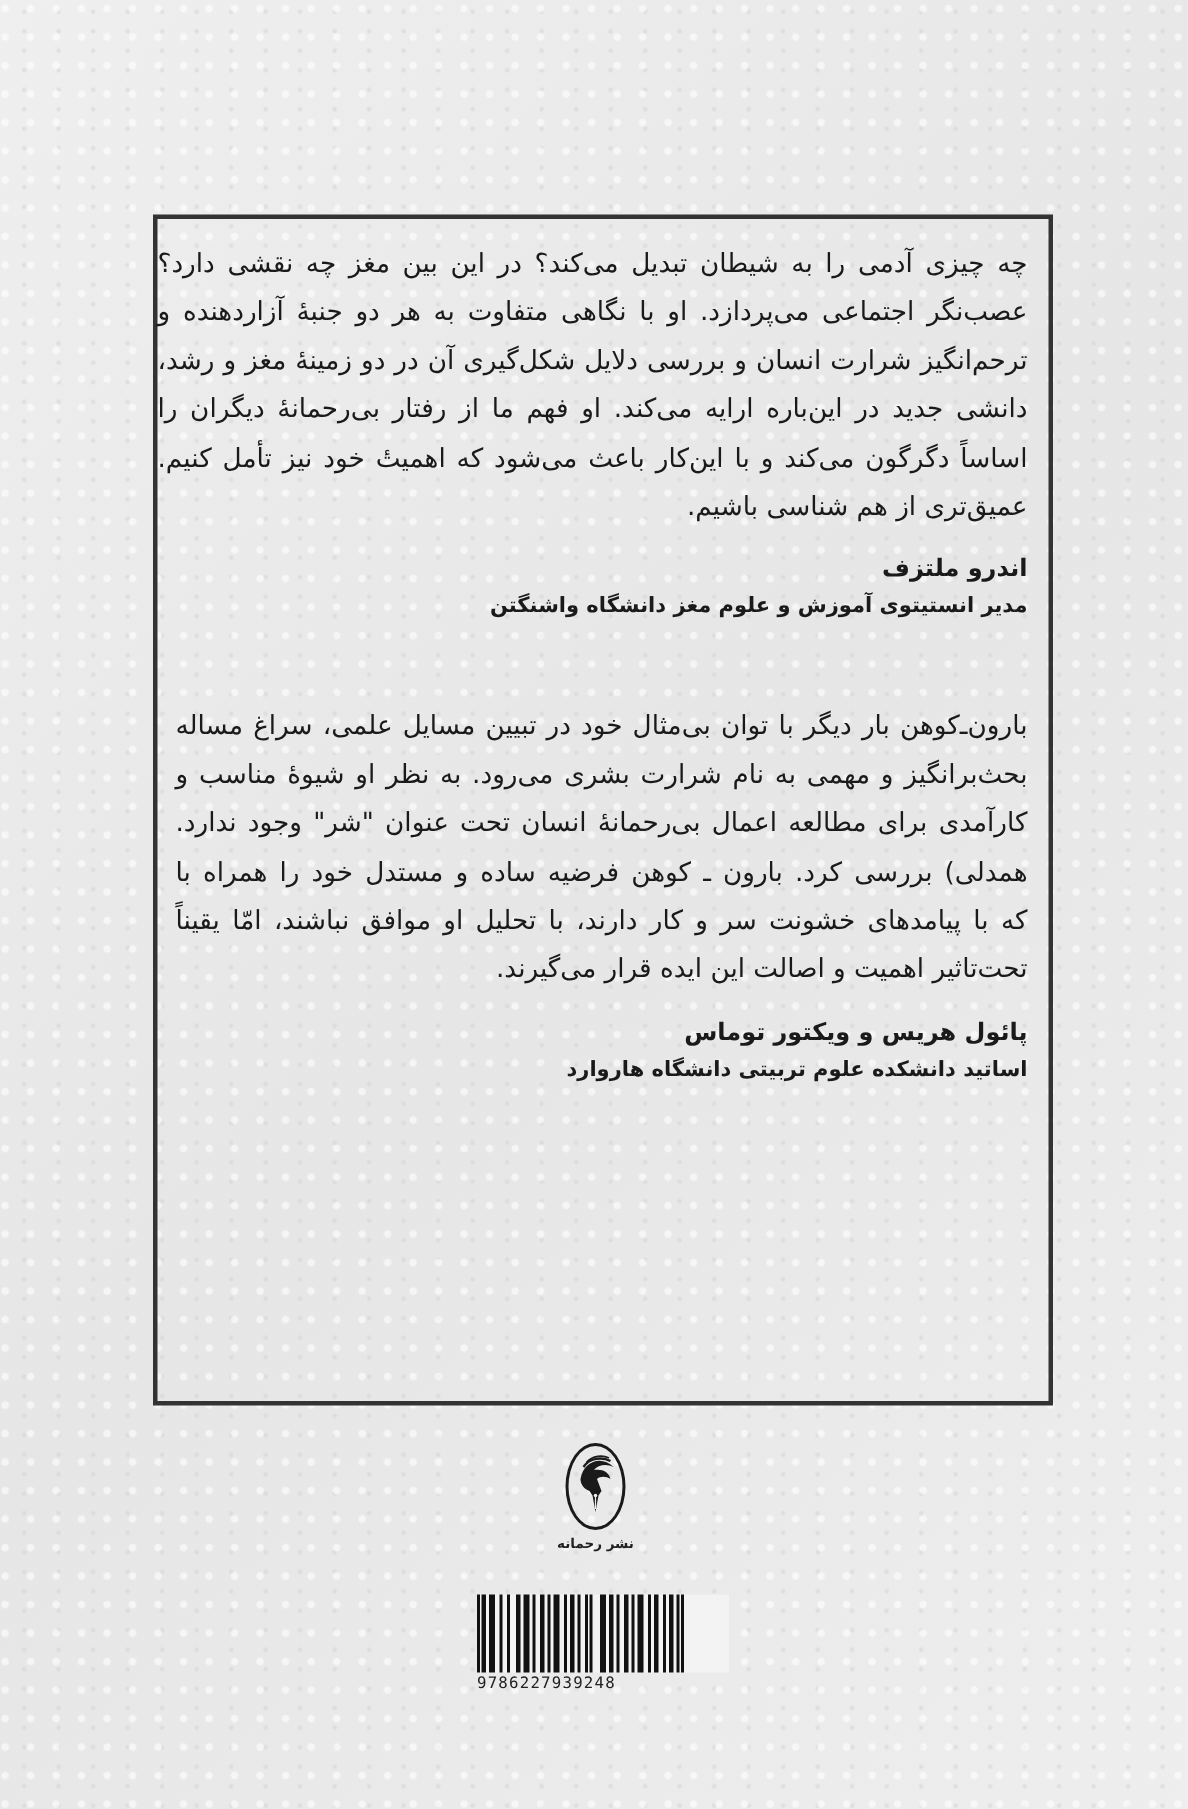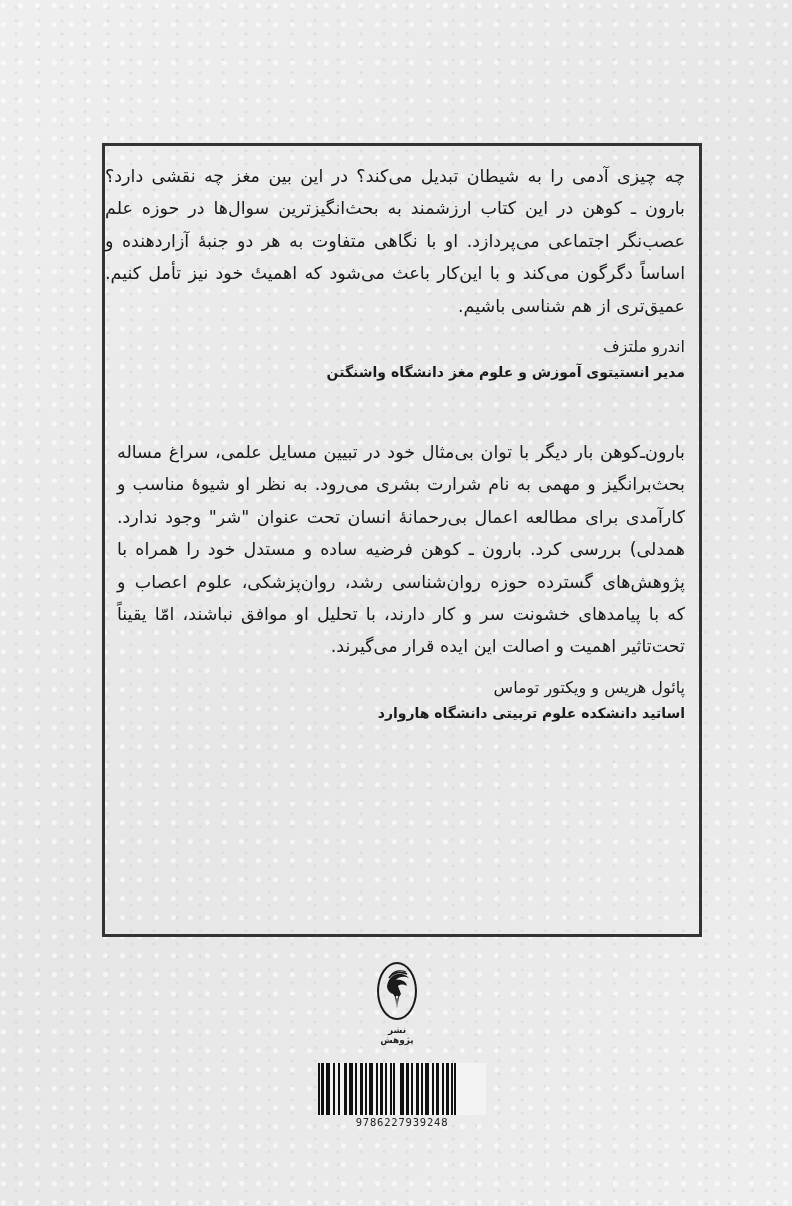--- a/index.html
+++ b/index.html
@@ -49,21 +49,21 @@
     .para .line {
       display: block;
       text-align: justify;
       text-align-last: justify;
       white-space: nowrap;
     }
     .para .line.last {
       text-align-last: right;
     }
     .author {
-      font-weight: normal;
+      font-weight: bold;
       font-size: 16px;
       margin: 14px 0 0 0;
       line-height: 22px;
     }
     .affiliation {
       font-weight: bold;
       font-size: 14px;
       margin: 4px 0 0 0;
       line-height: 20px;
     }
@@ -111,68 +111,68 @@
     .barcode span {
       display: block;
       background: #111;
       height: 100%;
     }
     .isbn {
       position: absolute;
       left: 318px;
       top: 1116px;
       width: 168px;
-      text-align: center;
+      text-align: left;
       font-family: "DejaVu Sans Mono", monospace;
       font-size: 10.5px;
       letter-spacing: 0.8px;
       color: #222;
     }
   </style>
 </head>
 <body>
 
 <div class="blurb-box">
   <div class="blurb-inner">
 
     <div class="para">
       <span class="line">چه چیزی آدمی را به شیطان تبدیل می‌کند؟ در این بین مغز چه نقشی دارد؟</span>
-      <span class="line">بارون ـ کوهن در این کتاب ارزشمند به بحث‌انگیزترین سوال‌ها در حوزه علم</span>
       <span class="line">عصب‌نگر اجتماعی می‌پردازد. او با نگاهی متفاوت به هر دو جنبهٔ آزاردهنده و</span>
+      <span class="line">ترحم‌انگیز شرارت انسان و بررسی دلایل شکل‌گیری آن در دو زمینهٔ مغز و رشد،</span>
+      <span class="line">دانشی جدید در این‌باره ارایه می‌کند. او فهم ما از رفتار بی‌رحمانهٔ دیگران را</span>
       <span class="line">اساساً دگرگون می‌کند و با این‌کار باعث می‌شود که اهمیتٔ خود نیز تأمل کنیم.</span>
       <span class="line last">عمیق‌تری از هم شناسی باشیم.</span>
     </div>
     <div class="author">اندرو ملتزف</div>
     <div class="affiliation">مدیر انستیتوی آموزش و علوم مغز دانشگاه واشنگتن</div>
 
     <div class="para section-two">
       <span class="line">بارون‌ـ‌کوهن بار دیگر با توان بی‌مثال خود در تبیین مسایل علمی، سراغ مساله</span>
       <span class="line">بحث‌برانگیز و مهمی به نام شرارت بشری می‌رود. به نظر او شیوهٔ مناسب و</span>
       <span class="line">کارآمدی برای مطالعه اعمال بی‌رحمانهٔ انسان تحت عنوان "شر" وجود ندارد.</span>
       <span class="line">همدلی) بررسی کرد. بارون ـ کوهن فرضیه ساده و مستدل خود را همراه با</span>
-      <span class="line">پژوهش‌های گسترده حوزه روان‌شناسی رشد، روان‌پزشکی، علوم اعصاب و</span>
       <span class="line">که با پیامدهای خشونت سر و کار دارند، با تحلیل او موافق نباشند، امّا یقیناً</span>
       <span class="line last">تحت‌تاثیر اهمیت و اصالت این ایده قرار می‌گیرند.</span>
     </div>
     <div class="author">پائول هریس و ویکتور توماس</div>
     <div class="affiliation">اساتید دانشکده علوم تربیتی دانشگاه هاروارد</div>
 
   </div>
 </div>
 
 <div class="publisher-logo">
   <svg viewBox="0 0 36 54" xmlns="http://www.w3.org/2000/svg">
     <path d="M8 22 C10 10 22 6 30 14 C26 12 20 12 17 16 C22 15 27 17 28 22 C25 20 21 20 19 22 L22 30 L20 33 L18 44 L16 33 L14 30 C11 29 8 26 8 22 Z" fill="#1a1a1a"></path>
     <path d="M10 14 C14 8 22 7 28 10" stroke="#1a1a1a" stroke-width="1.6" fill="none"></path>
     <path d="M12 11 C16 6 23 6 27 8" stroke="#1a1a1a" stroke-width="1.2" fill="none"></path>
     <circle cx="18" cy="33" r="1.2" fill="#ececec"></circle>
     <line x1="18" y1="34" x2="18" y2="42" stroke="#ececec" stroke-width="0.8"></line>
   </svg>
 </div>
-<div class="publisher-name">نشر پژوهش</div>
+<div class="publisher-name">نشر رحمانه</div>
 
 <div class="barcode">
   <span style="width:2px;margin-right:1px"></span>
   <span style="width:3px;margin-right:2px"></span>
   <span style="width:4px;margin-right:3px"></span>
   <span style="width:2px;margin-right:3px"></span>
   <span style="width:2px;margin-right:4px"></span>
   <span style="width:3px;margin-right:2px"></span>
   <span style="width:4px;margin-right:2px"></span>
   <span style="width:2px;margin-right:3px"></span>

